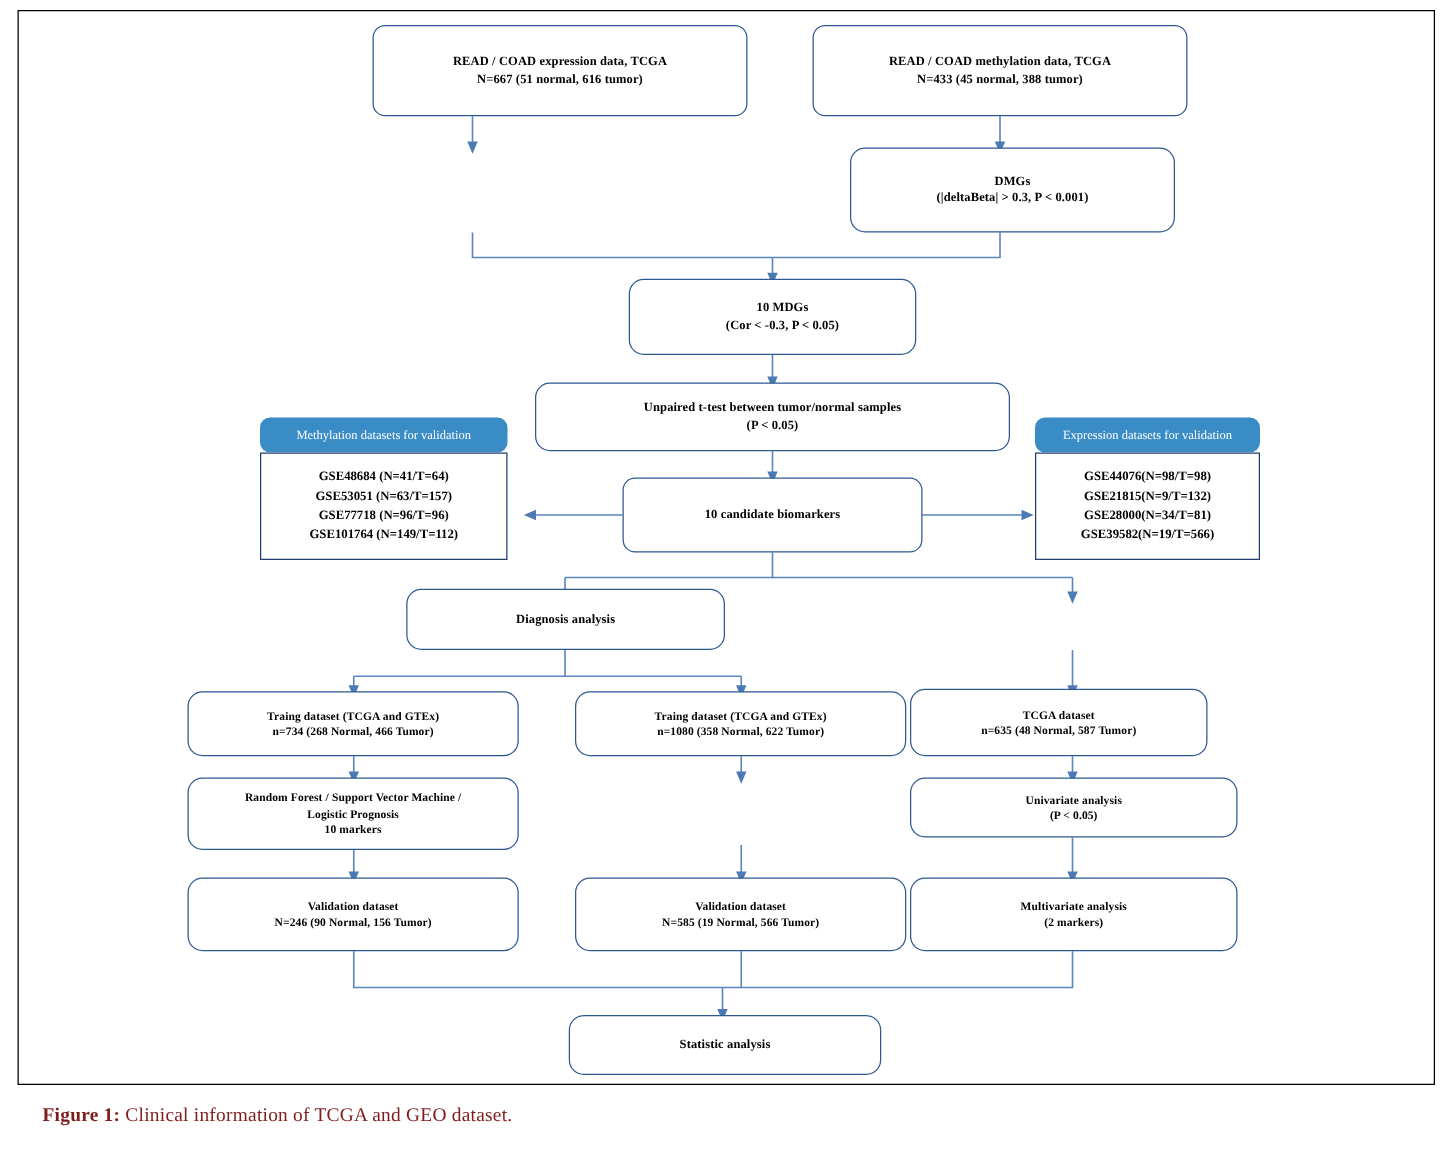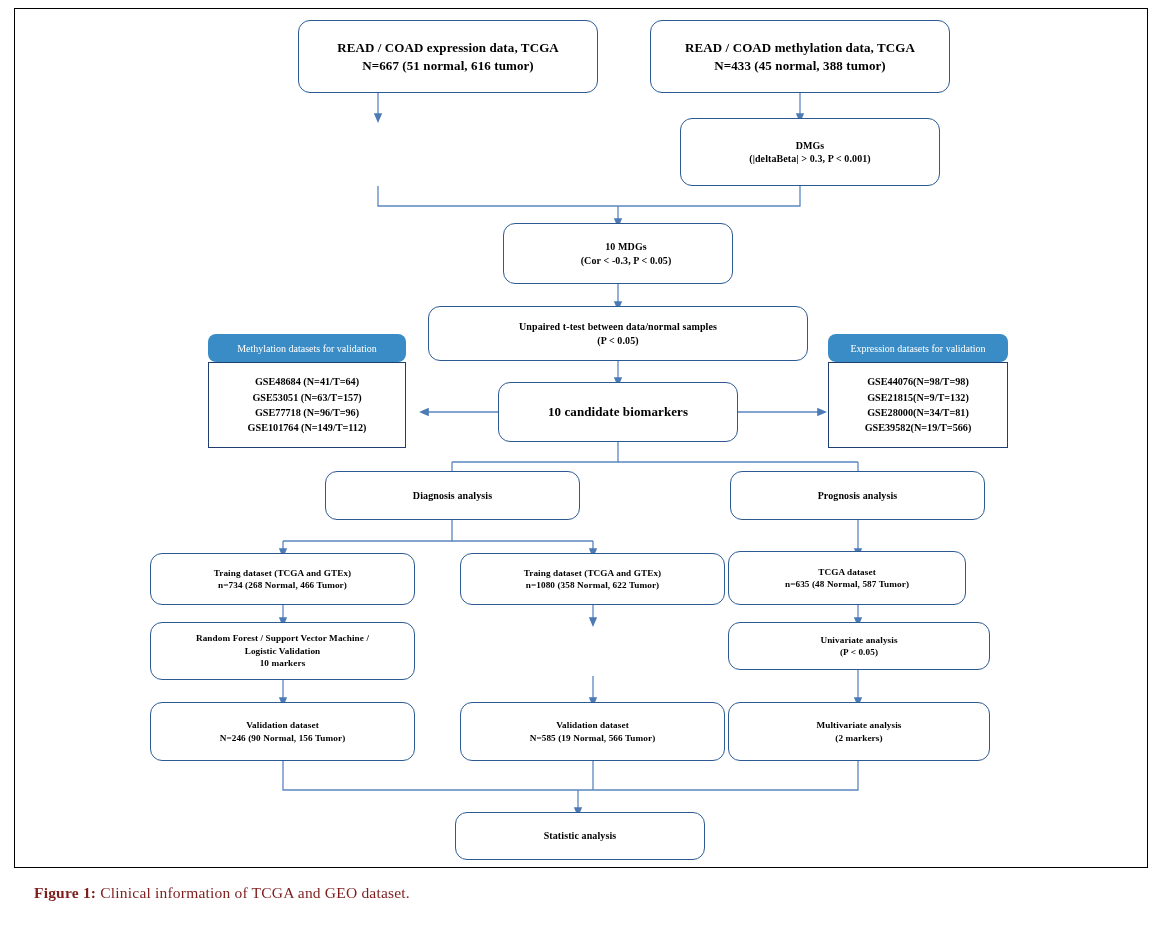--- a/index.html
+++ b/index.html
@@ -36,21 +36,21 @@
     text-align:center;
     color:#000000;
     font-weight:bold;
     font-family:"Liberation Serif", serif;
     letter-spacing:0.1px;
     line-height:1.35;
   }
   .node .txt{padding:0 6px;}
   .fs9{font-size:9.2px;}
   .fs10{font-size:10px;}
-  .fs11{font-size:13px;}
+  .fs11{font-size:10px;border-radius:10px;}
 
   
   .val-group{position:absolute;}
   .val-header{
     box-sizing:border-box;
     background:#3a8cc6;
     border-radius:8px;
     color:#ffffff;
     font-size:10px;
     font-weight:normal;
@@ -165,21 +165,21 @@
 
   <div class="node fs10" style="left:503px;top:223px;width:230px;height:61px;padding-left:16px;">
     <div class="txt">
       <div>10 MDGs</div>
       <div>(Cor &lt; -0.3, P &lt; 0.05)</div>
     </div>
   </div>
 
   <div class="node fs10" style="left:428px;top:306px;width:380px;height:55px;">
     <div class="txt">
-      <div>Unpaired t-test between data/normal samples</div>
+      <div>Unpaired t-test between tumor/normal samples</div>
       <div>(P &lt; 0.05)</div>
     </div>
   </div>
 
   <div class="node fs11" style="left:498px;top:382px;width:240px;height:60px;">
     <div class="txt">10 candidate biomarkers</div>
   </div>
 
   <div class="val-group" style="left:208px;top:334px;width:198px;">
     <div class="val-header" style="width:198px;">Methylation datasets for validation</div>
@@ -198,23 +198,20 @@
       <div class="line">GSE21815(N=9/T=132)</div>
       <div class="line">GSE28000(N=34/T=81)</div>
       <div class="line">GSE39582(N=19/T=566)</div>
     </div>
   </div>
 
   <div class="node fs10" style="left:325px;top:471px;width:255px;height:49px;text-align:center;">
     <div class="txt">Diagnosis analysis</div>
   </div>
 
-  <div class="node fs10" style="left:730px;top:471px;width:255px;height:49px;">
-    <div class="txt">Prognosis analysis</div>
-  </div>
 
   <div class="node fs9" style="left:150px;top:553px;width:265px;height:52px;">
     <div class="txt">
       <div>Traing dataset (TCGA and GTEx)</div>
       <div>n=734 (268 Normal, 466 Tumor)</div>
     </div>
   </div>
 
   <div class="node fs9" style="left:460px;top:553px;width:265px;height:52px;">
     <div class="txt">
@@ -226,21 +223,21 @@
   <div class="node fs9" style="left:728px;top:551px;width:238px;height:54px;">
     <div class="txt">
       <div>TCGA dataset</div>
       <div>n=635 (48 Normal, 587 Tumor)</div>
     </div>
   </div>
 
   <div class="node fs9" style="left:150px;top:622px;width:265px;height:58px;">
     <div class="txt">
       <div>Random Forest / Support Vector Machine /</div>
-      <div>Logistic Validation</div>
+      <div>Logistic Prognosis</div>
       <div>10 markers</div>
     </div>
   </div>
 
 
   <div class="node fs9" style="left:728px;top:622px;width:262px;height:48px;">
     <div class="txt">
       <div>Univariate analysis</div>
       <div>(P &lt; 0.05)</div>
     </div>

